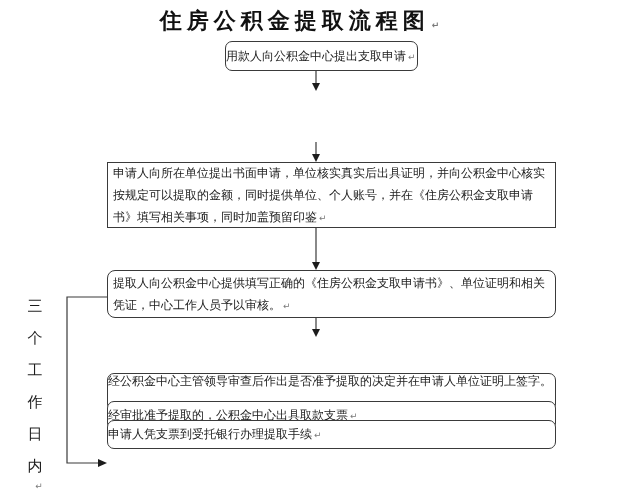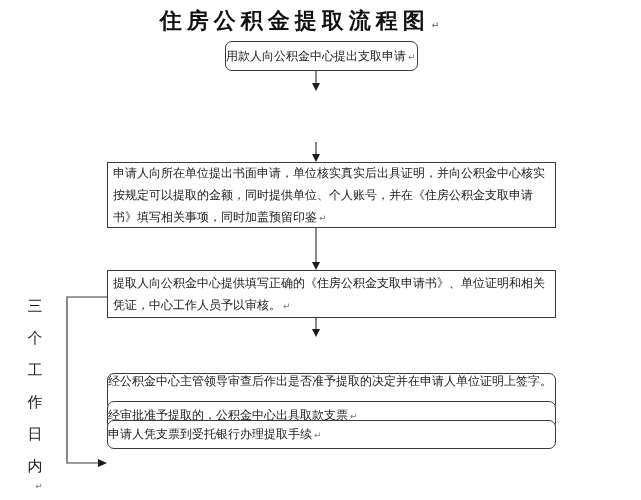--- a/index.html
+++ b/index.html
@@ -44,21 +44,21 @@
     line-height: 22px;
     display: flex;
     flex-direction: column;
     justify-content: center;
   }
   .box.center { text-align: left; border-radius: 7px; }
   .box.left   { text-align: left; padding: 0 5px; align-items: center; }
   #b1 { left: 225px; top: 41px;  width: 193px; height: 30px; }
   #b2 { left: 168px; top: 91px;  width: 285px; height: 51px; }
   #b3 { left: 107px; top: 162px; width: 449px; height: 66px; }
-  #b4 { left: 107px; top: 270px; width: 449px; height: 48px; }
+  #b4 { left: 107px; top: 270px; width: 449px; height: 48px; border-radius: 8px; }
   #b5 { left: 107px; top: 327px; width: 449px; height: 38px; margin-top: 46px; }
   #b6 { left: 107px; top: 376px; width: 449px; height: 29px; margin-top: 25px; }
   #b7 { left: 107px; top: 420px; width: 449px; height: 29px; }
   .pmark {
     font-size: 9px;
     color: #7a7a7a;
     margin-left: 2px;
     vertical-align: baseline;
   }
   .side {

